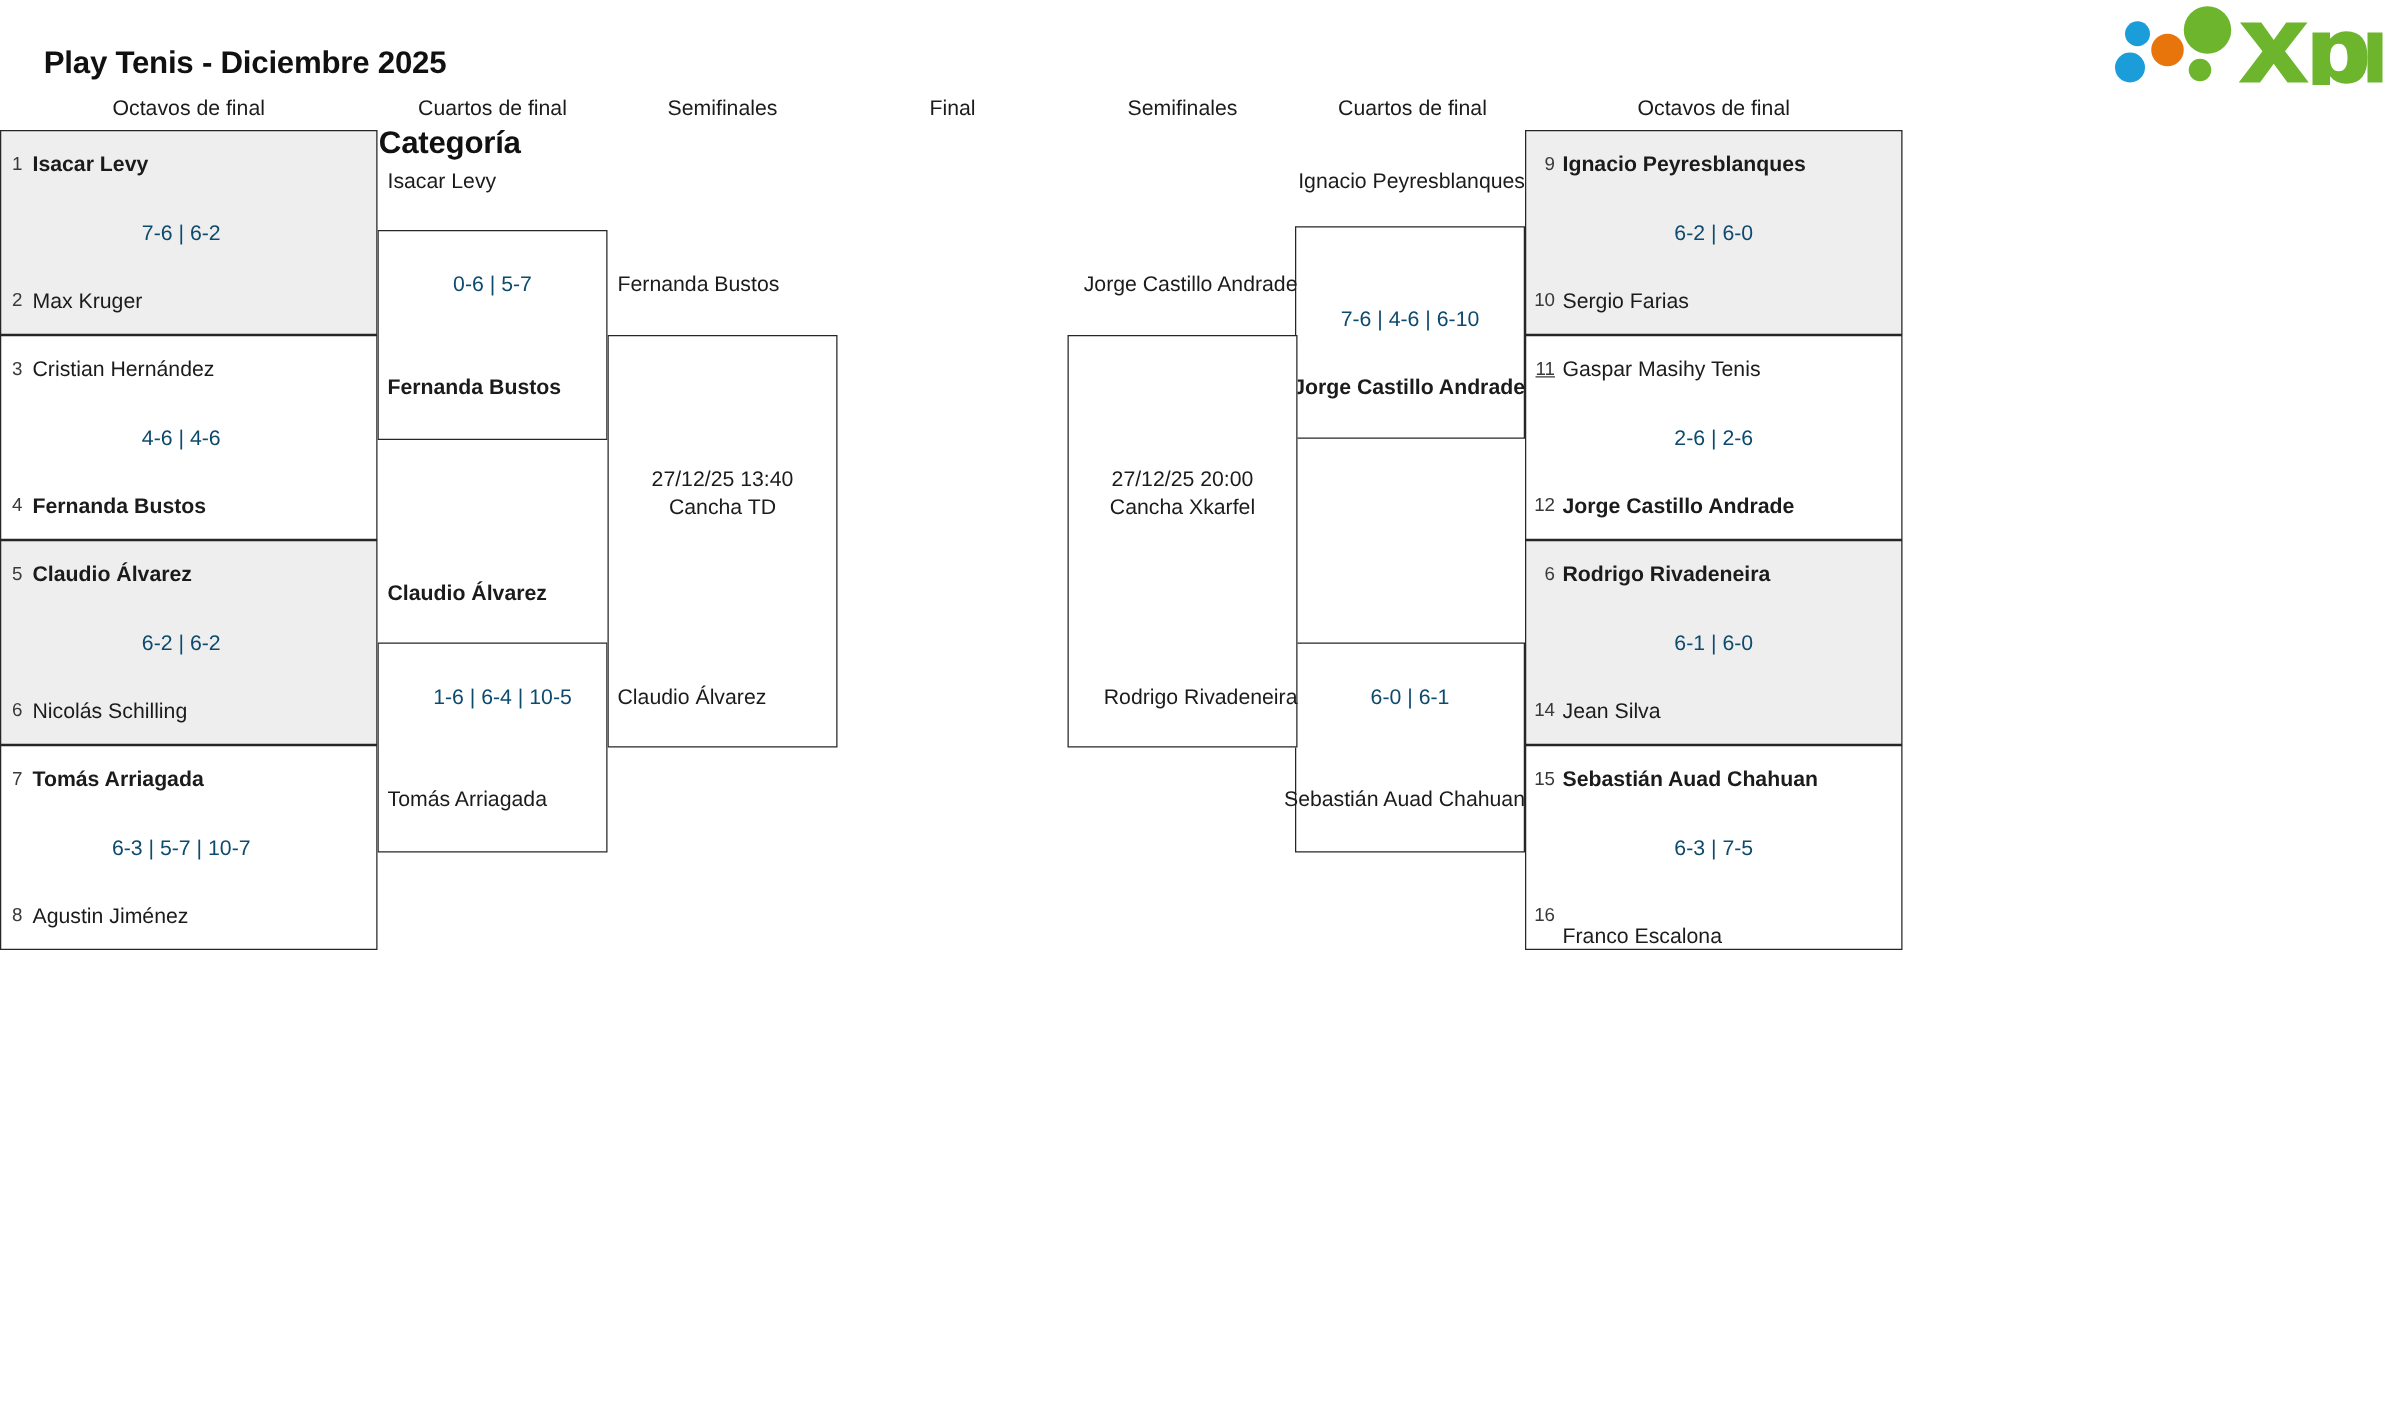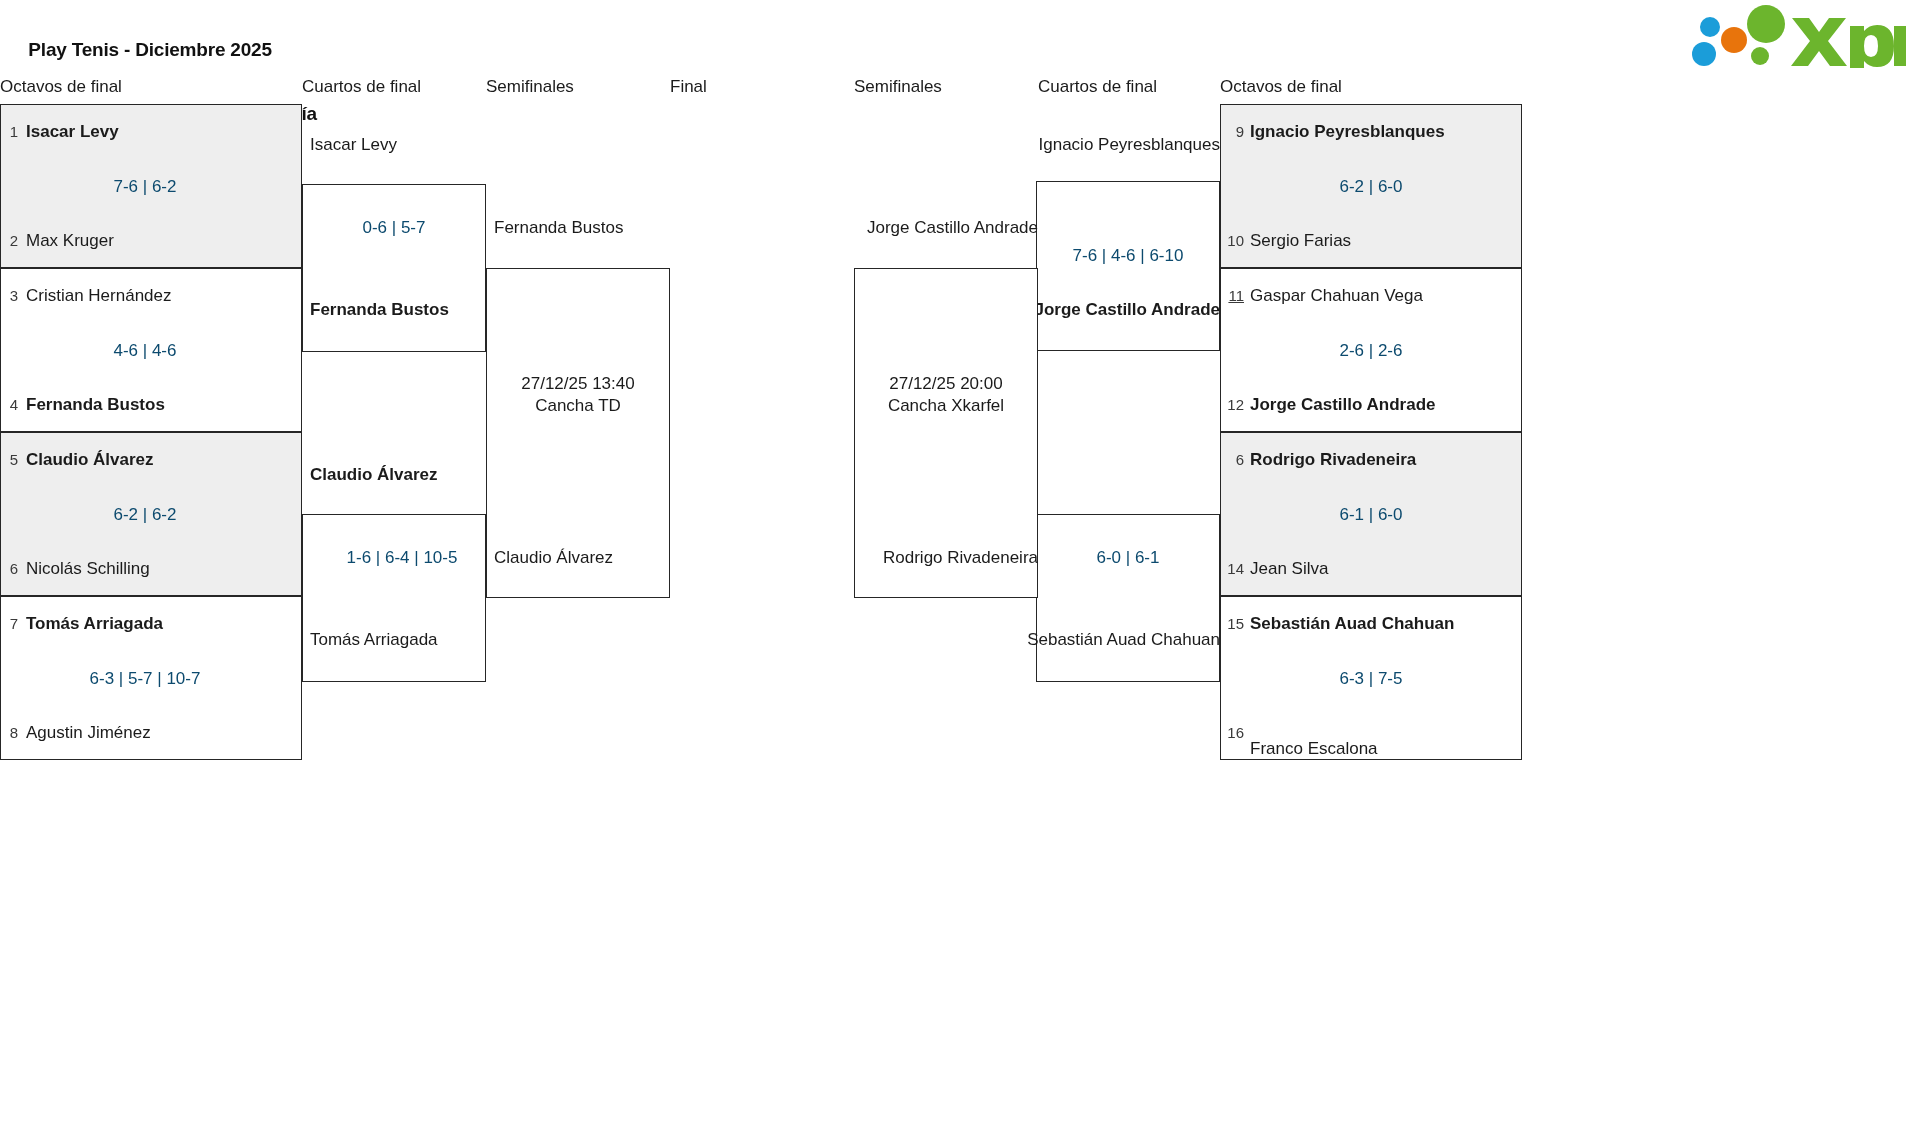--- a/index.html
+++ b/index.html
@@ -9,34 +9,34 @@
     font-family:"Liberation Sans","DejaVu Sans",sans-serif;
     color:#1b1b1b;
     overflow:hidden;
     position:relative;
   }
   .root{position:relative;width:1920px;height:1133px;}
 
   
   .title{
     position:absolute;left:8px;top:2px;
-    font-size:19px;line-height:32px;font-weight:700;
+    font-size:25px;line-height:32px;font-weight:700;
     color:#111;letter-spacing:-0.2px;white-space:pre;
   }
   .title .l2{display:block;}
 
   
   .logo{position:absolute;right:6px;top:2px;width:252px;height:66px;}
   .logo svg{display:block;}
 
   
   .rhdr{
     position:absolute;
     font-size:17px;line-height:20px;font-weight:400;color:#1b1b1b;
-    text-align:left;white-space:nowrap;
+    text-align:center;white-space:nowrap;
   }
 
   
   .slot{
     position:absolute;
     box-sizing:border-box;
     border:1px solid #262626;
     background:#ffffff;
   }
   .slot.shaded{background:#eeeeee;}
@@ -160,21 +160,21 @@
   <div class="slot shaded" style="left:1220px;top:432px;width:302px;height:164px;"></div>
   <div class="slot" style="left:1220px;top:596px;width:302px;height:164px;"></div>
 
   <div class="seed" style="left:1224px;top:121px;width:20px;">9</div>
   <div class="pname win" style="left:1250px;top:121px;">Ignacio Peyresblanques</div>
   <div class="score" style="left:1226px;top:176px;width:290px;">6-2 | 6-0</div>
   <div class="seed" style="left:1224px;top:230px;width:20px;">10</div>
   <div class="pname" style="left:1250px;top:230px;">Sergio Farias</div>
 
   <div class="seed" style="left:1224px;top:285px;width:20px;text-decoration:underline;">11</div>
-  <div class="pname" style="left:1250px;top:285px;">Gaspar Chahuan Vega</div>
+  <div class="pname" style="left:1250px;top:285px;">Gaspar Masihy Tenis</div>
   <div class="score" style="left:1226px;top:340px;width:290px;">2-6 | 2-6</div>
   <div class="seed" style="left:1224px;top:394px;width:20px;">12</div>
   <div class="pname win" style="left:1250px;top:394px;">Jorge Castillo Andrade</div>
 
   <div class="seed" style="left:1224px;top:449px;width:20px;">6</div>
   <div class="pname win" style="left:1250px;top:449px;">Rodrigo Rivadeneira</div>
   <div class="score" style="left:1226px;top:504px;width:290px;">6-1 | 6-0</div>
   <div class="seed" style="left:1224px;top:558px;width:20px;">14</div>
   <div class="pname" style="left:1250px;top:558px;">Jean Silva</div>
 

